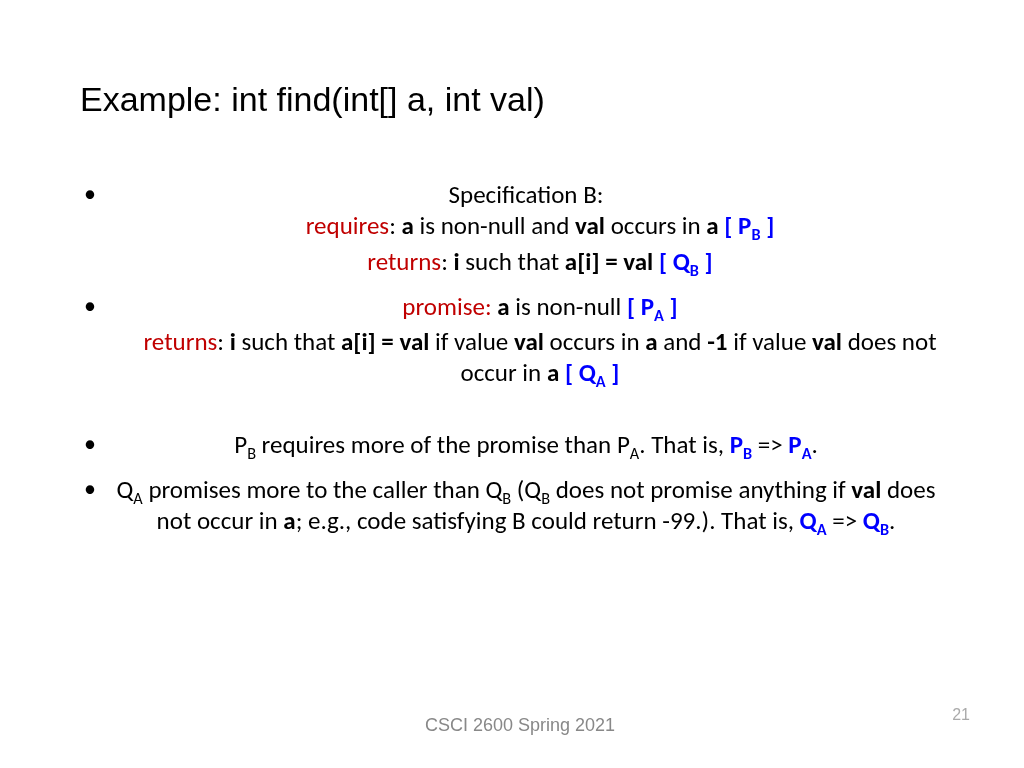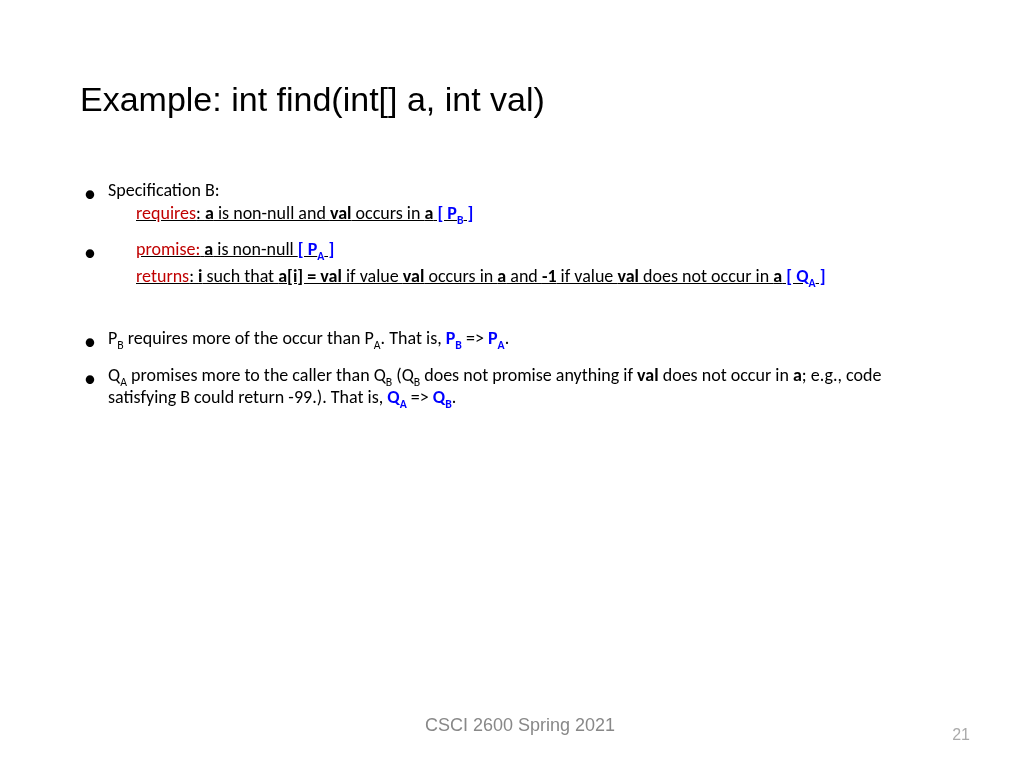--- a/index.html
+++ b/index.html
@@ -1,54 +1,55 @@
 <!DOCTYPE html>
 <html><head>
 <meta charset="utf-8">
 <style>
   * { box-sizing: border-box; margin: 0; padding: 0; }
   html, body { width: 1024px; height: 768px; background: #fff; font-family: Calibri, Arial, sans-serif; color: #000; }
   .slide { width: 1024px; height: 768px; position: relative; padding: 80px 80px 60px 80px; }
   .title { font-family: Arial, sans-serif; font-size: 34px; font-weight: 400; color: #000; margin-bottom: 60px; }
-  .body { font-size: 18px; line-height: 1.25; }
+  .body { font-size: 25px; line-height: 1.25; text-align: center; }
   ul.outer { list-style: none; }
   ul.outer > li { position: relative; padding-left: 28px; margin-bottom: 14px; }
   ul.outer > li::before { content: "•"; position: absolute; left: 4px; top: 0; font-size: 24px; }
-  .indent { padding-left: 28px; margin-bottom: 4px; text-decoration: underline; }
+  .indent { padding-left: 28px; margin-bottom: 4px; }
   .red { color: #c00000; }
   .blue { color: #0000ff; }
   .bold { font-weight: bold; }
   sub { font-size: 0.65em; vertical-align: sub; line-height: 0; }
   .gap { height: 26px; }
   .footer-center { position: absolute; bottom: 32px; left: 8px; width: 100%; text-align: center; font-family: Arial, sans-serif; font-size: 18px; color: #888; }
-  .footer-num { position: absolute; bottom: 24px; right: 54px; font-family: Arial, sans-serif; font-size: 16px; color: #aaa; }
+  .footer-num { position: absolute; bottom: 44px; right: 54px; font-family: Arial, sans-serif; font-size: 16px; color: #aaa; }
 </style>
 </head>
 <body>
 
 <div class="slide">
   <div class="title">Example: int find(int[] a, int val)</div>
 
   <div class="body">
     <ul class="outer">
       <li>
         <div>Specification B:</div>
         <div class="indent"><span class="red">requires</span><span>: </span><span class="bold">a</span><span> is non-null and </span><span class="bold">val</span><span> occurs in </span><span class="bold">a</span><span class="blue bold"><span>  [ P</span><sub>B</sub><span> ]</span></span></div>
+        <div class="indent"><span class="red">returns</span><span>: </span><span class="bold">i</span><span> such that </span><span class="bold">a[i] = val</span><span class="blue bold"><span> [ Q</span><sub>B</sub><span> ]</span></span></div>
       </li>
 
       <li>
         <div class="indent"><span class="red">promise:</span><span> </span><span class="bold">a</span><span> is non-null </span><span class="blue bold"><span>[ P</span><sub>A</sub><span> ]</span></span></div>
         <div class="indent"><span class="red">returns</span><span>: </span><span class="bold">i</span><span> such that </span><span class="bold">a[i] = val</span><span> if value </span><span class="bold">val</span><span> occurs in </span><span class="bold">a</span><span> and </span><span class="bold">-1</span><span> if value </span><span class="bold">val</span><span> does not occur in </span><span class="bold">a</span><span class="blue bold"><span> [ Q</span><sub>A</sub><span> ]</span></span></div>
       </li>
     </ul>
 
     <div class="gap"></div>
 
     <ul class="outer">
-      <li><span>P</span><sub>B</sub><span> requires more of the occur than P</span><sub>A</sub><span>. That is, </span><span class="blue bold"><span>P</span><sub>B</sub></span><span> =&gt; </span><span class="blue bold"><span>P</span><sub>A</sub></span><span>.</span></li>
+      <li><span>P</span><sub>B</sub><span> requires more of the promise than P</span><sub>A</sub><span>. That is, </span><span class="blue bold"><span>P</span><sub>B</sub></span><span> =&gt; </span><span class="blue bold"><span>P</span><sub>A</sub></span><span>.</span></li>
 
       <li><span>Q</span><sub>A</sub><span> promises more to the caller than Q</span><sub>B</sub><span>  (Q</span><sub>B</sub><span> does not promise anything if </span><span class="bold">val</span><span> does not occur in </span><span class="bold">a</span><span>; e.g., code satisfying B could return -99.).  That is, </span><span class="blue bold"><span>Q</span><sub>A</sub></span><span> =&gt; </span><span class="blue bold"><span>Q</span><sub>B</sub></span><span>.</span></li>
     </ul>
   </div>
 
   <div class="footer-center">CSCI 2600 Spring 2021</div>
   <div class="footer-num">21</div>
 </div>
 
 </body></html>

